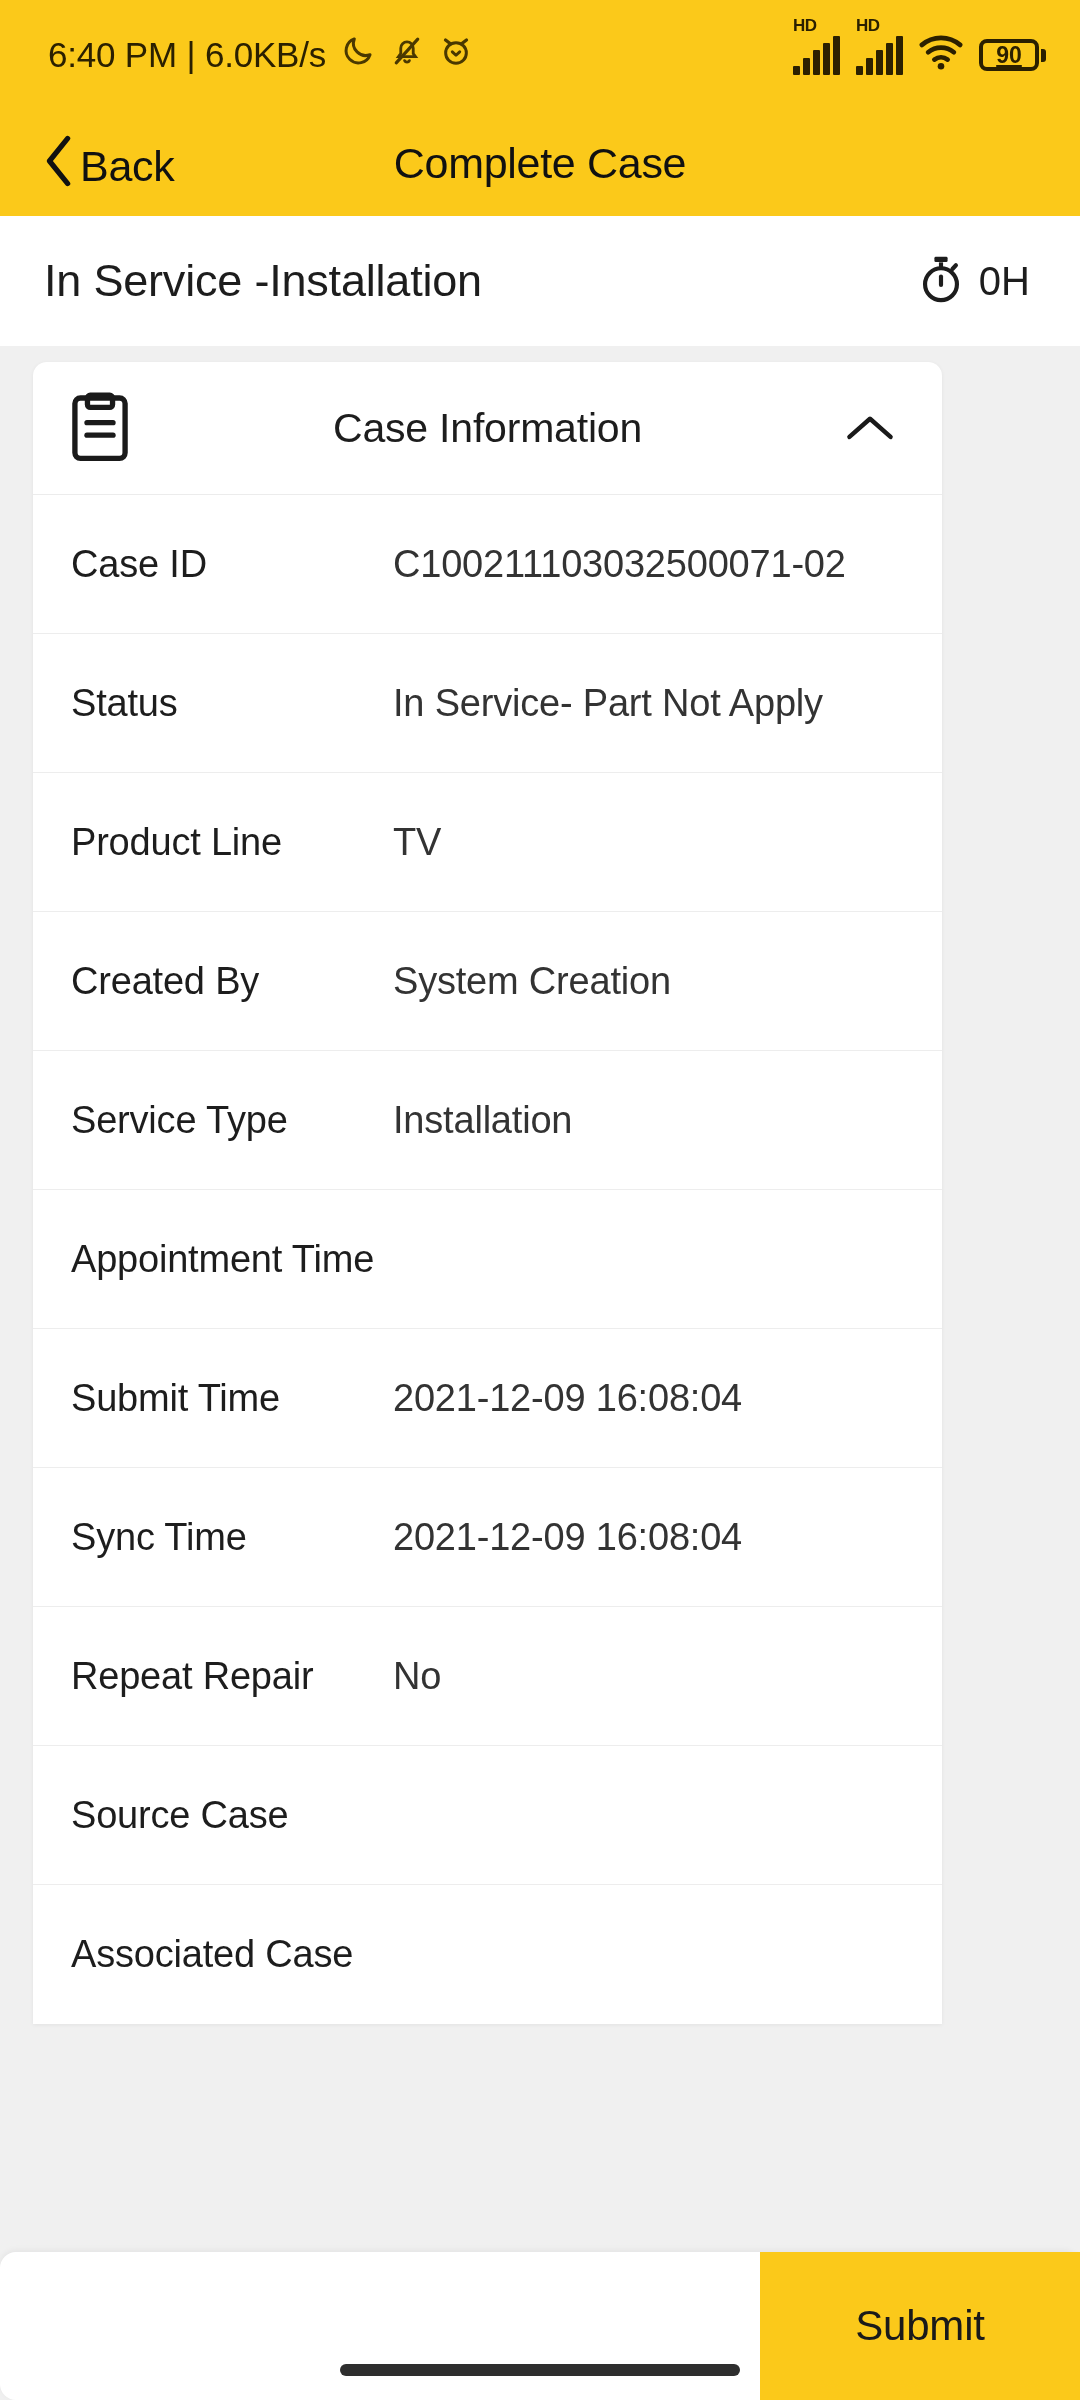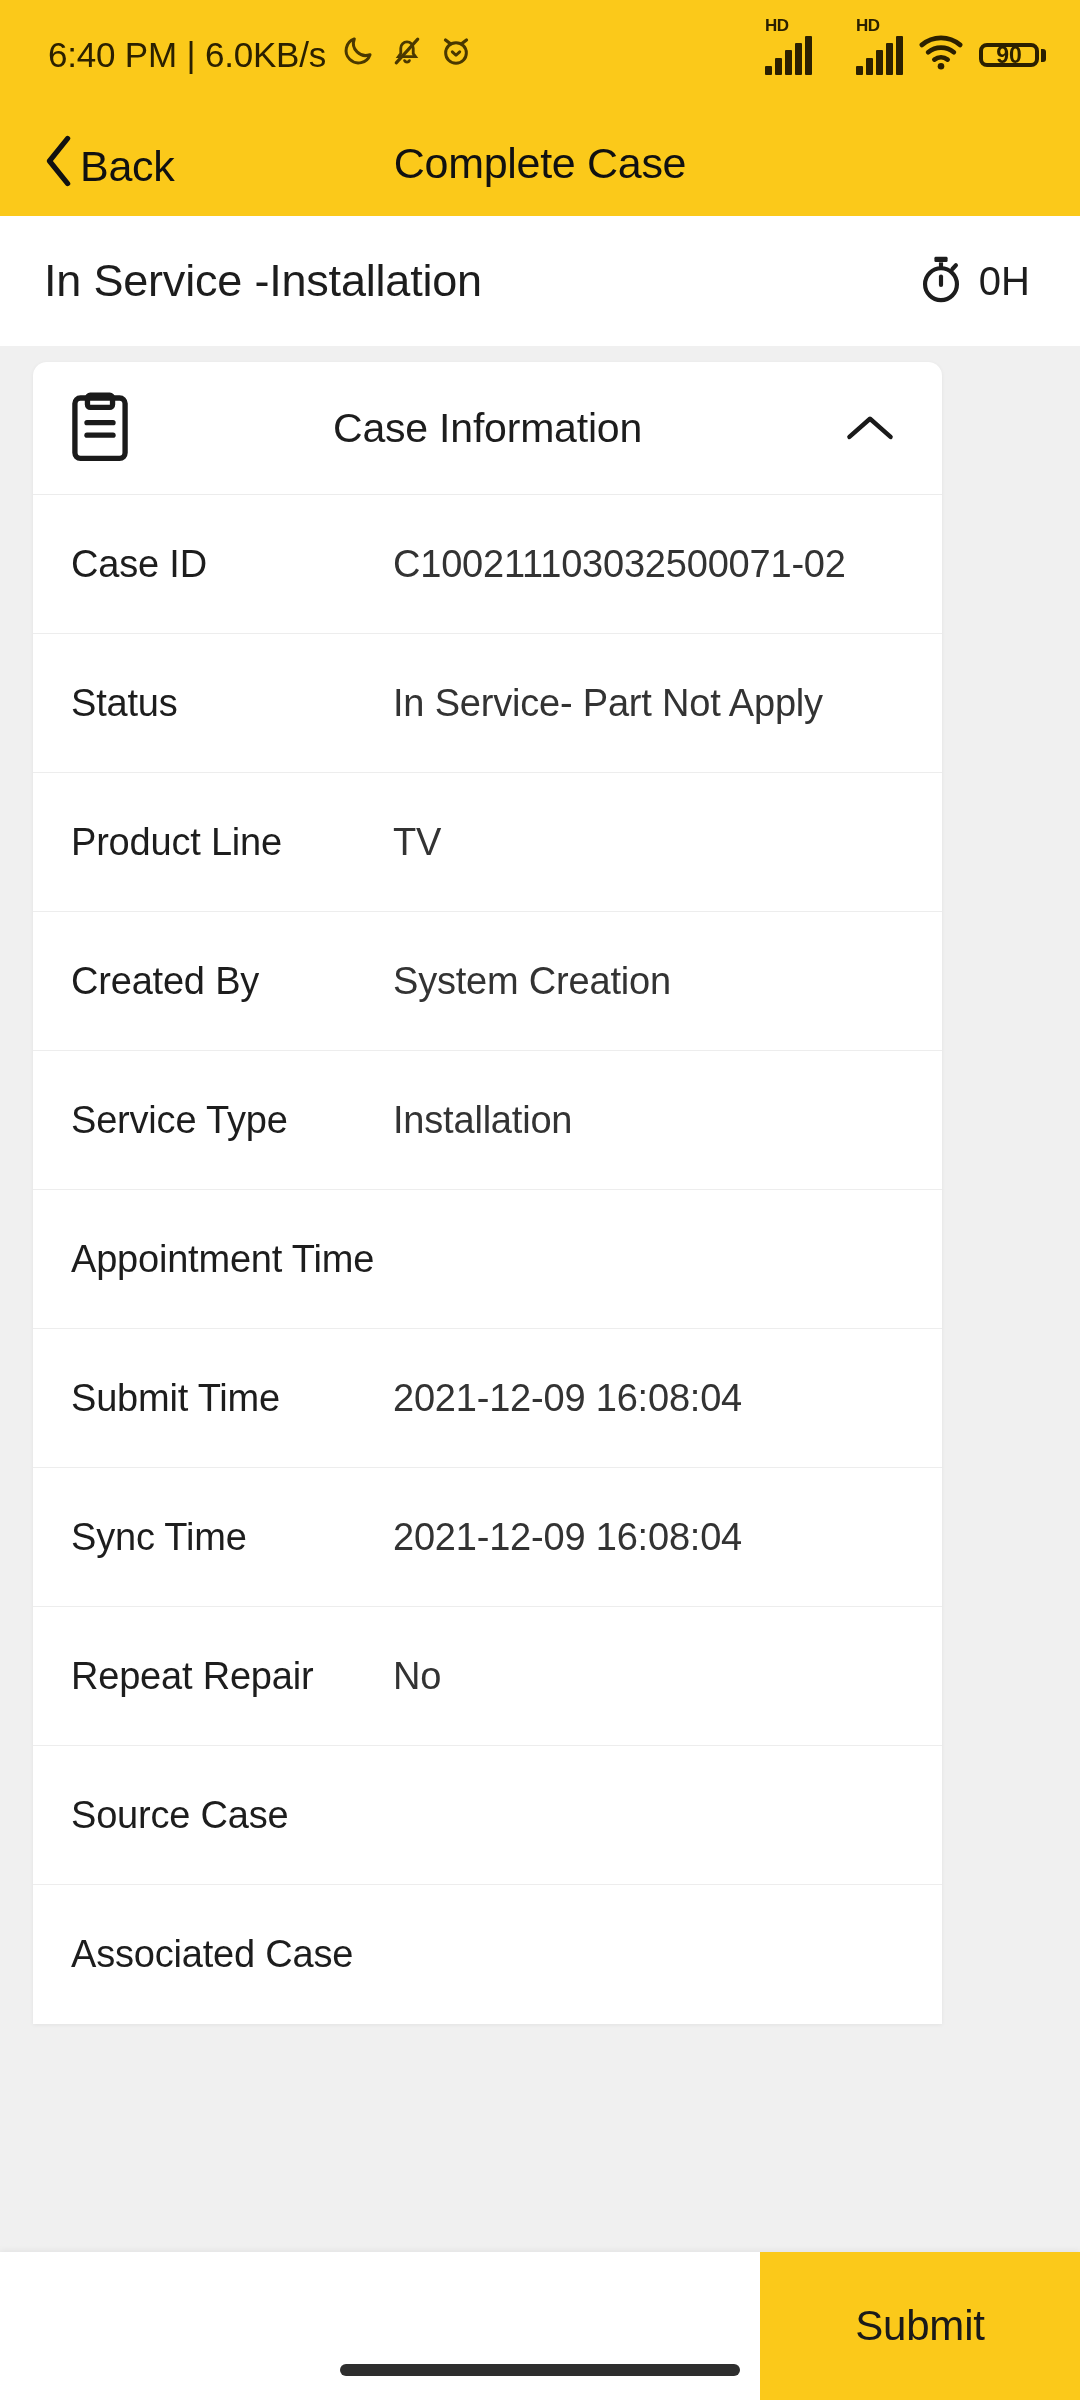--- a/index.html
+++ b/index.html
@@ -28,37 +28,37 @@
     display:flex; align-items:center; gap:15px;
     font-size:35px; font-weight:400; color:#2b2000;
     letter-spacing:-0.2px;
   }
   .sb-clock { white-space:nowrap; }
   .sb-spacer { flex:1 1 auto; }
   .sb-right {
     display:flex; align-items:center; gap:16px;
   }
   .icon-moon, .icon-bell-off, .icon-alarm { display:block; }
-  .sig-wrap { position:relative; display:flex; align-items:flex-end; gap:3px;margin-left:28px; }
+  .sig-wrap { position:relative; display:flex; align-items:flex-end; gap:3px; }
   .sig-hd {
     position:absolute; top:-20px; left:0;
     font-size:17px; font-weight:700; color:#2b2000;
     letter-spacing:-0.5px;
   }
   .bar { width:7px; background:#2b2000; border-radius:1px; }
   .bar.b1 { height:9px; }
   .bar.b2 { height:17px; }
   .bar.b3 { height:25px; }
   .bar.b4 { height:32px; }
   .bar.b5 { height:39px; }
   .battery {
     display:flex; align-items:center;
   }
   .batt-body {
-    width:60px; height:24px;
+    width:60px; height:32px;
     border:4px solid #2b2000; border-radius:8px;
     display:flex; align-items:center; justify-content:center;
     font-size:23px; font-weight:700; color:#2b2000;text-decoration:underline;
   }
   .batt-tip {
     width:5px; height:13px; background:#2b2000;
     border-radius:0 3px 3px 0; margin-left:2px;
   }
 
   
@@ -161,20 +161,21 @@
   }
 
   
   .bottombar {
     position:absolute; left:0; right:0; bottom:0;
     height:148px;
     background:#ffffff;
     display:flex; align-items:stretch; justify-content:flex-end;
     z-index:10;
     box-shadow:0 -2px 6px rgba(0,0,0,0.05);
+    border-radius:16px;
   }
   .submit-btn {
     width:320px;
     background:#fbc91a;
     display:flex; align-items:center; justify-content:center;
     font-size:42px; color:#1a1a1a;
     letter-spacing:-0.2px;
     cursor:pointer; border:none;
     font-family:"Liberation Sans", sans-serif;
   }

